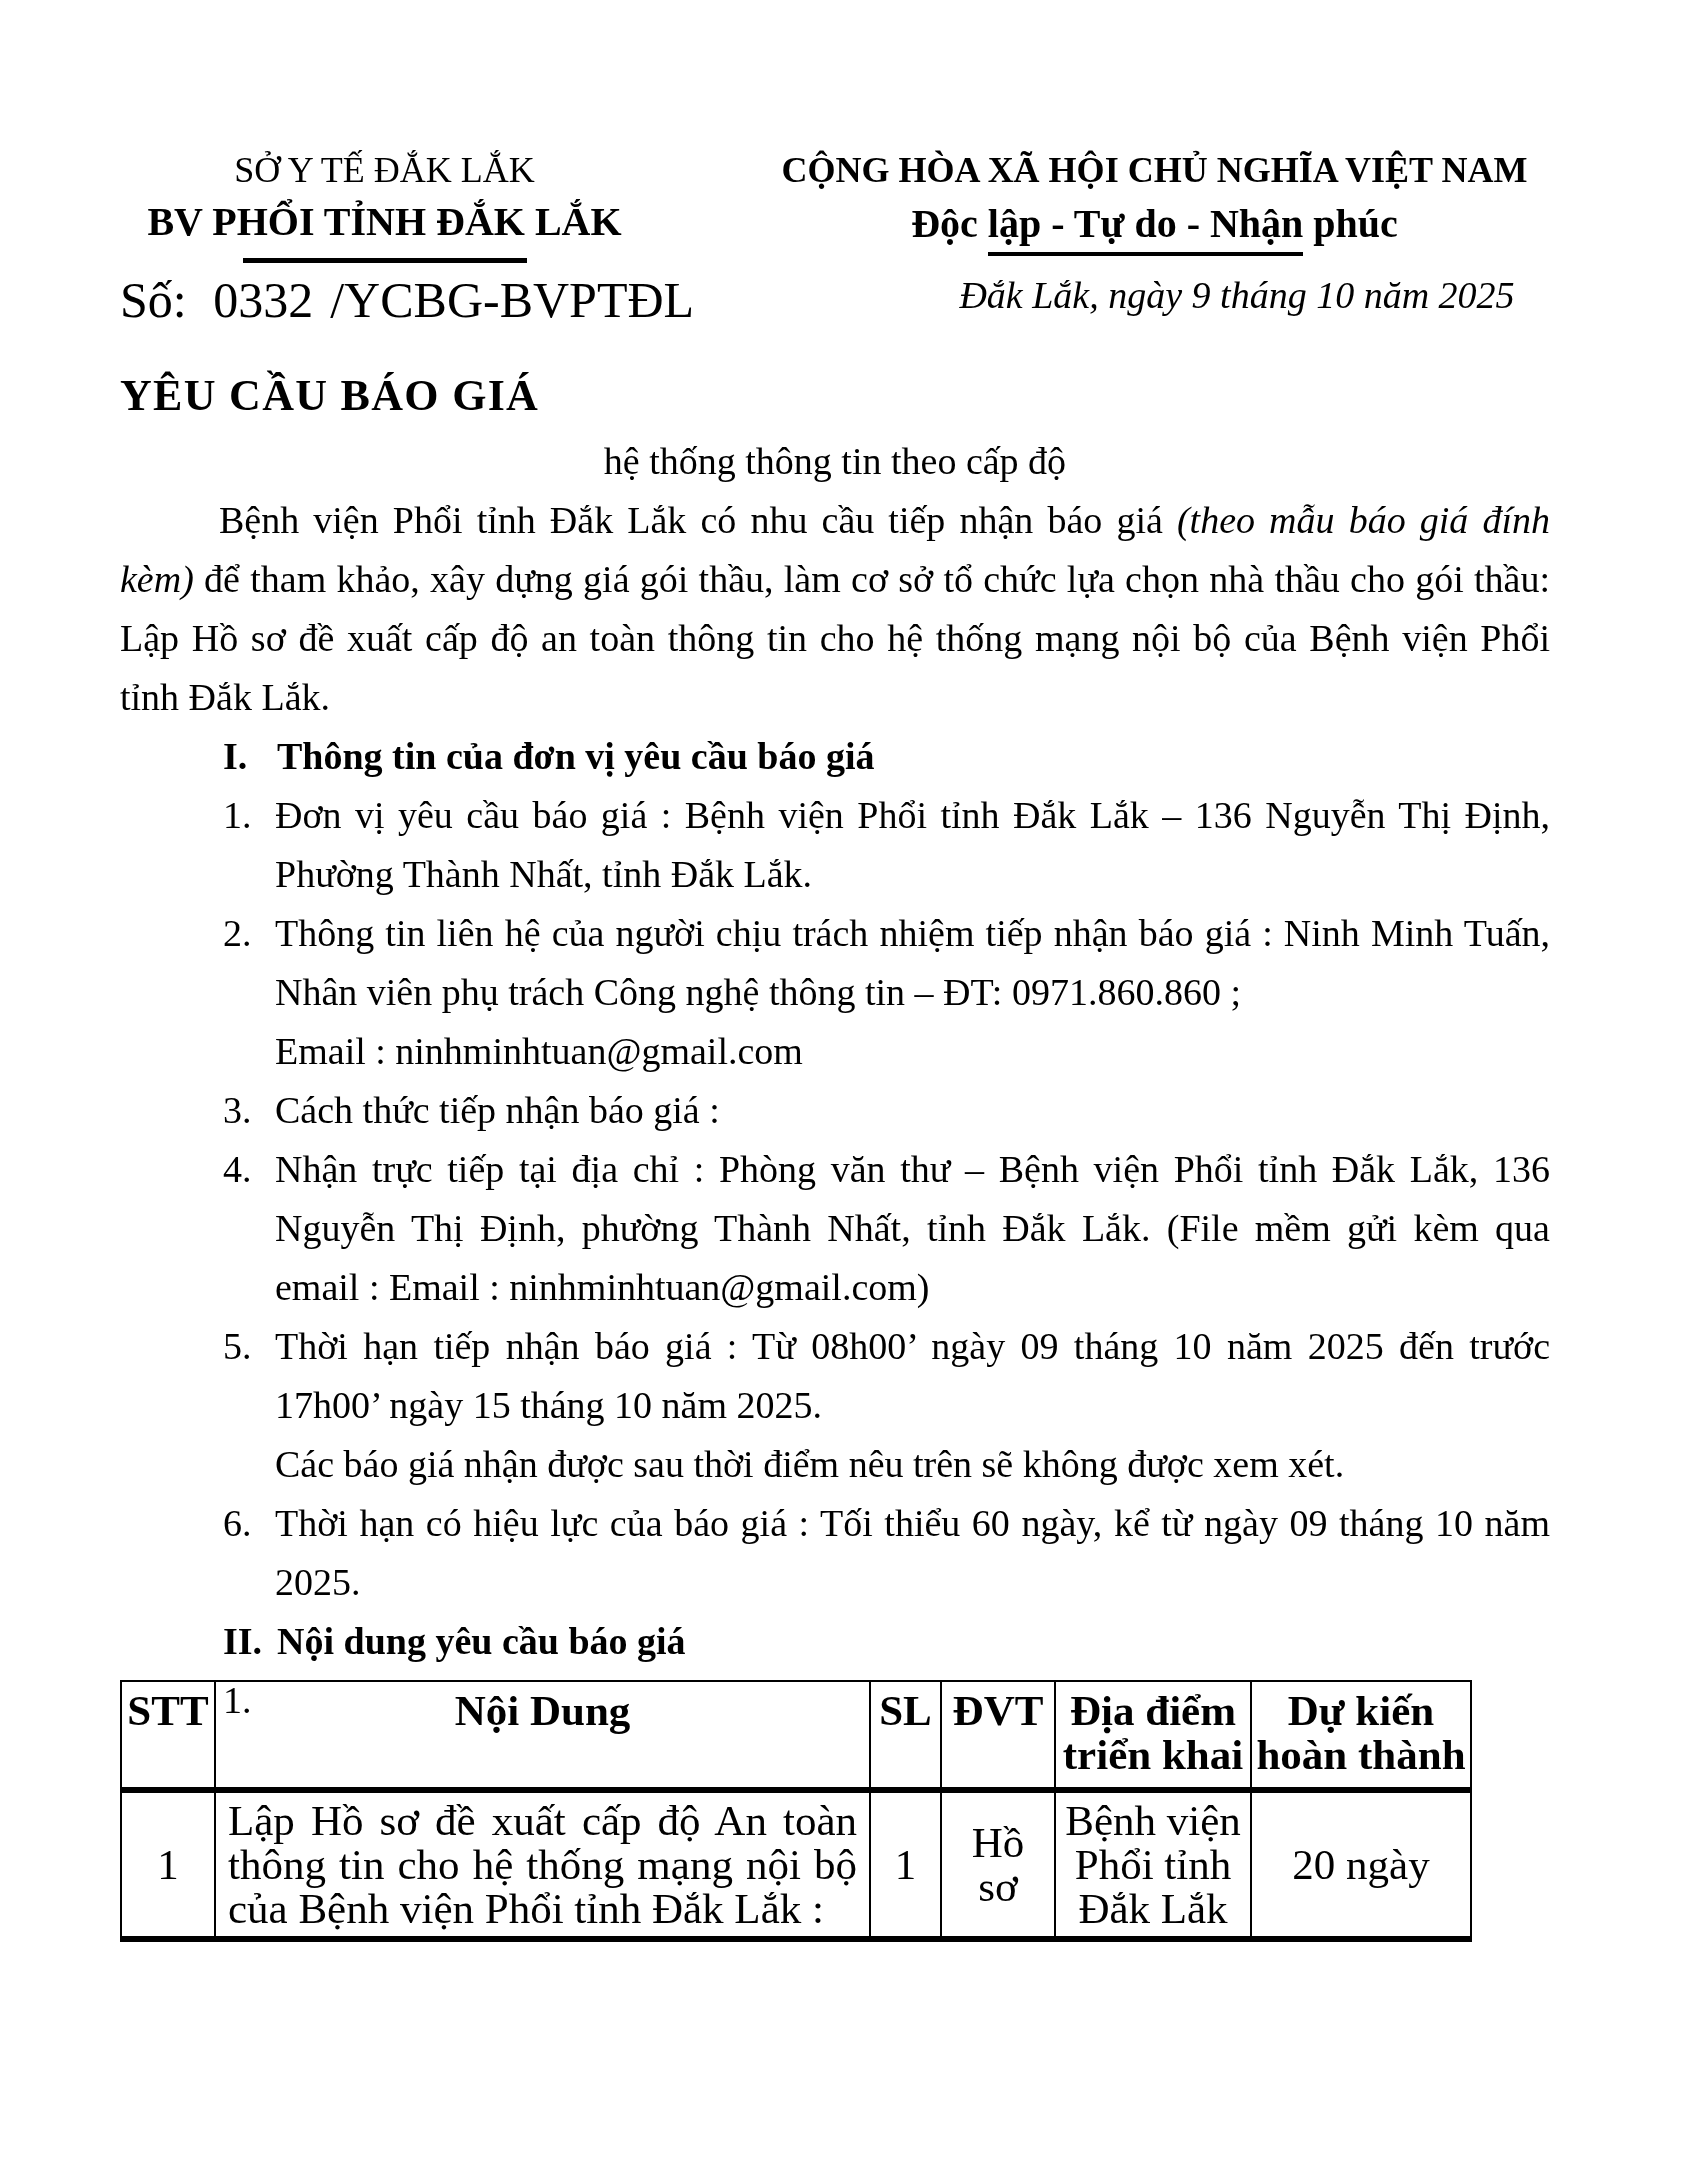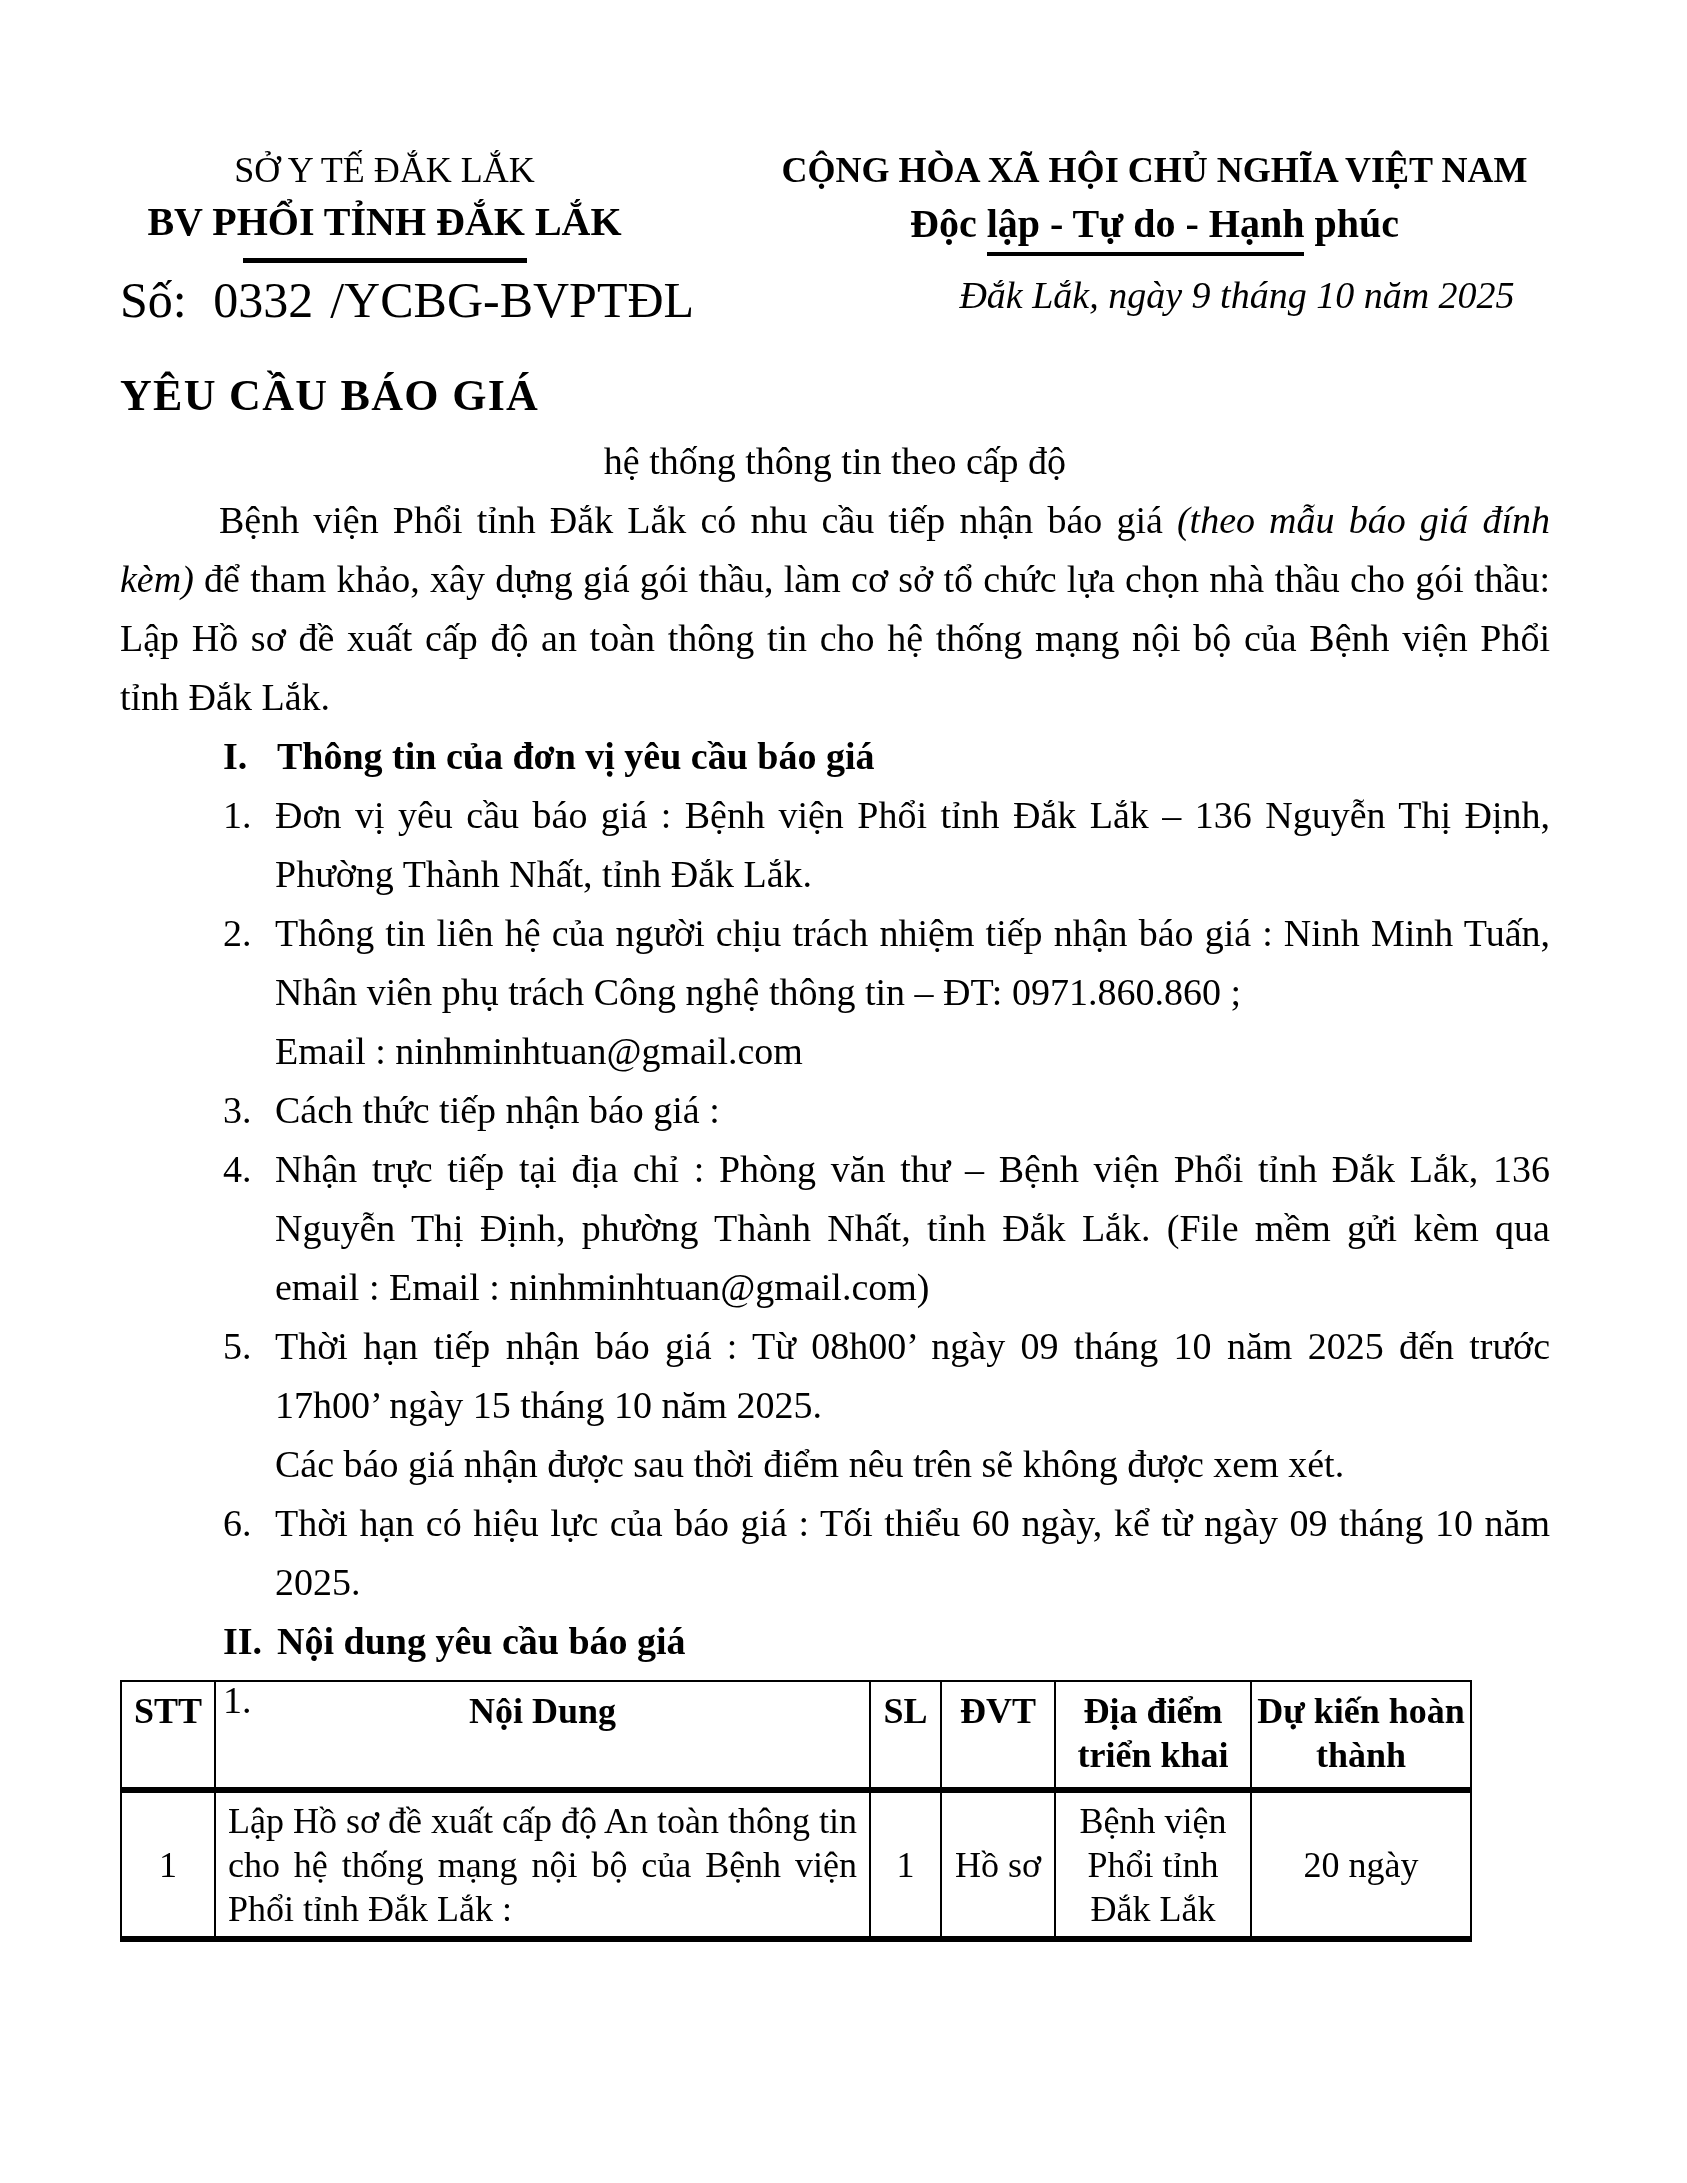--- a/index.html
+++ b/index.html
@@ -39,21 +39,21 @@
   .sec-heading .h-num{display:inline-block;width:54px;}
   .item{position:relative;font-size:38px;line-height:59px;text-align:justify;padding-left:155px;}
   .item .num{position:absolute;left:103px;top:0;}
   .extra-line{font-size:38px;line-height:59px;padding-left:155px;}
   
   table.qt{
     border-collapse:collapse;
     table-layout:fixed;
     width:1351px;
     margin-top:9.3px;
-    font-size:36px;
+    font-size:43px;
     border:2.6px solid #000;
     border-bottom:6px solid #000;
   }
   table.qt col.w0{width:94px;}
   table.qt col.w1{width:655px;}
   table.qt col.w2{width:71px;}
   table.qt col.w3{width:114px;}
   table.qt col.w4{width:196px;}
   table.qt col.w5{width:220px;}
   table.qt th,table.qt td{border:2px solid #000;box-sizing:border-box;}
@@ -75,21 +75,21 @@
       <div class="org-line1">SỞ Y TẾ ĐẮK LẮK</div>
       <div class="org-line2">BV PHỔI TỈNH ĐẮK LẮK</div>
       <div class="org-rule"></div>
       <div class="doc-no">
         <span class="no-label">Số:</span><span class="no-value">0332</span><span class="no-suffix">/YCBG-BVPTĐL</span>
       </div>
     </div>
     <div class="hdr-right">
       <div class="nat-line1">CỘNG HÒA XÃ HỘI CHỦ NGHĨA VIỆT NAM</div>
       <div class="motto">
-        <span>Độc </span><span class="motto-u">lập - Tự do - Hạnh</span><span> phúc</span>
+        <span>Độc </span><span class="motto-u">lập - Tự do - Nhận</span><span> phúc</span>
       </div>
       <div class="date-line">Đắk Lắk, ngày 9 tháng 10 năm 2025</div>
     </div>
   </div>
 
   <div class="doc-title">YÊU CẦU BÁO GIÁ</div>
 
   <div class="greeting">
     <div>hệ thống thông tin theo cấp độ</div>
   </div>

